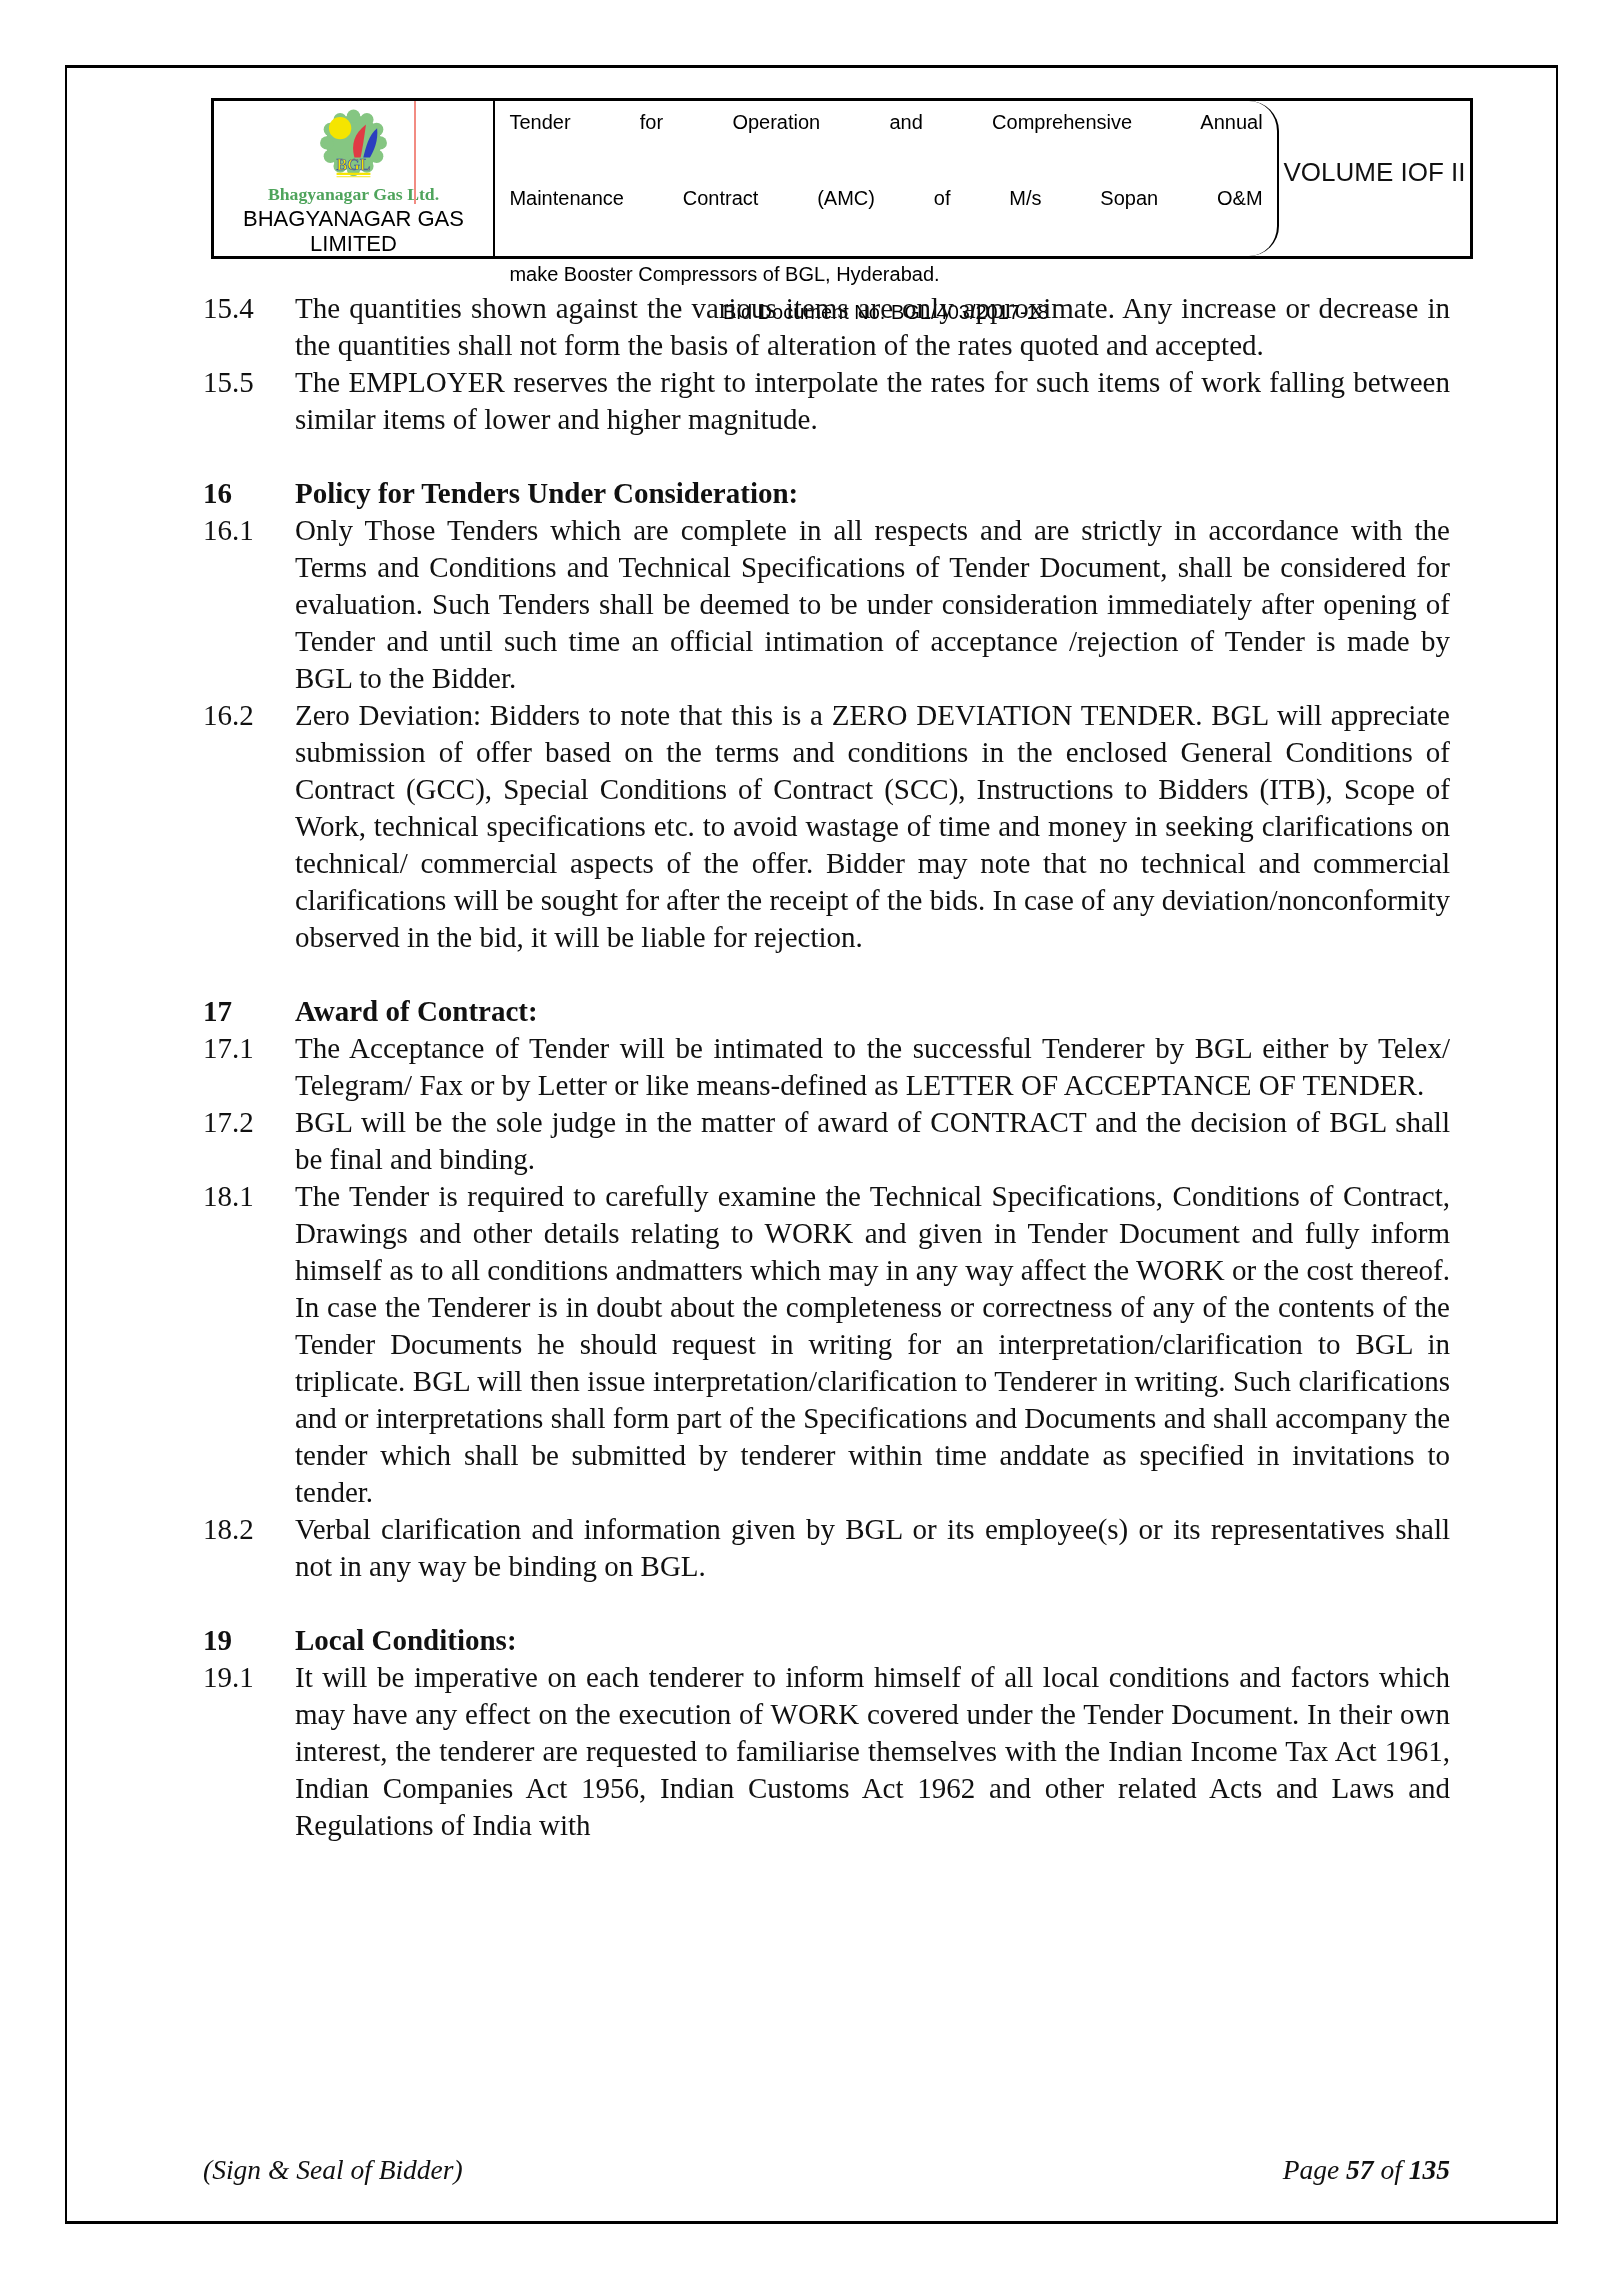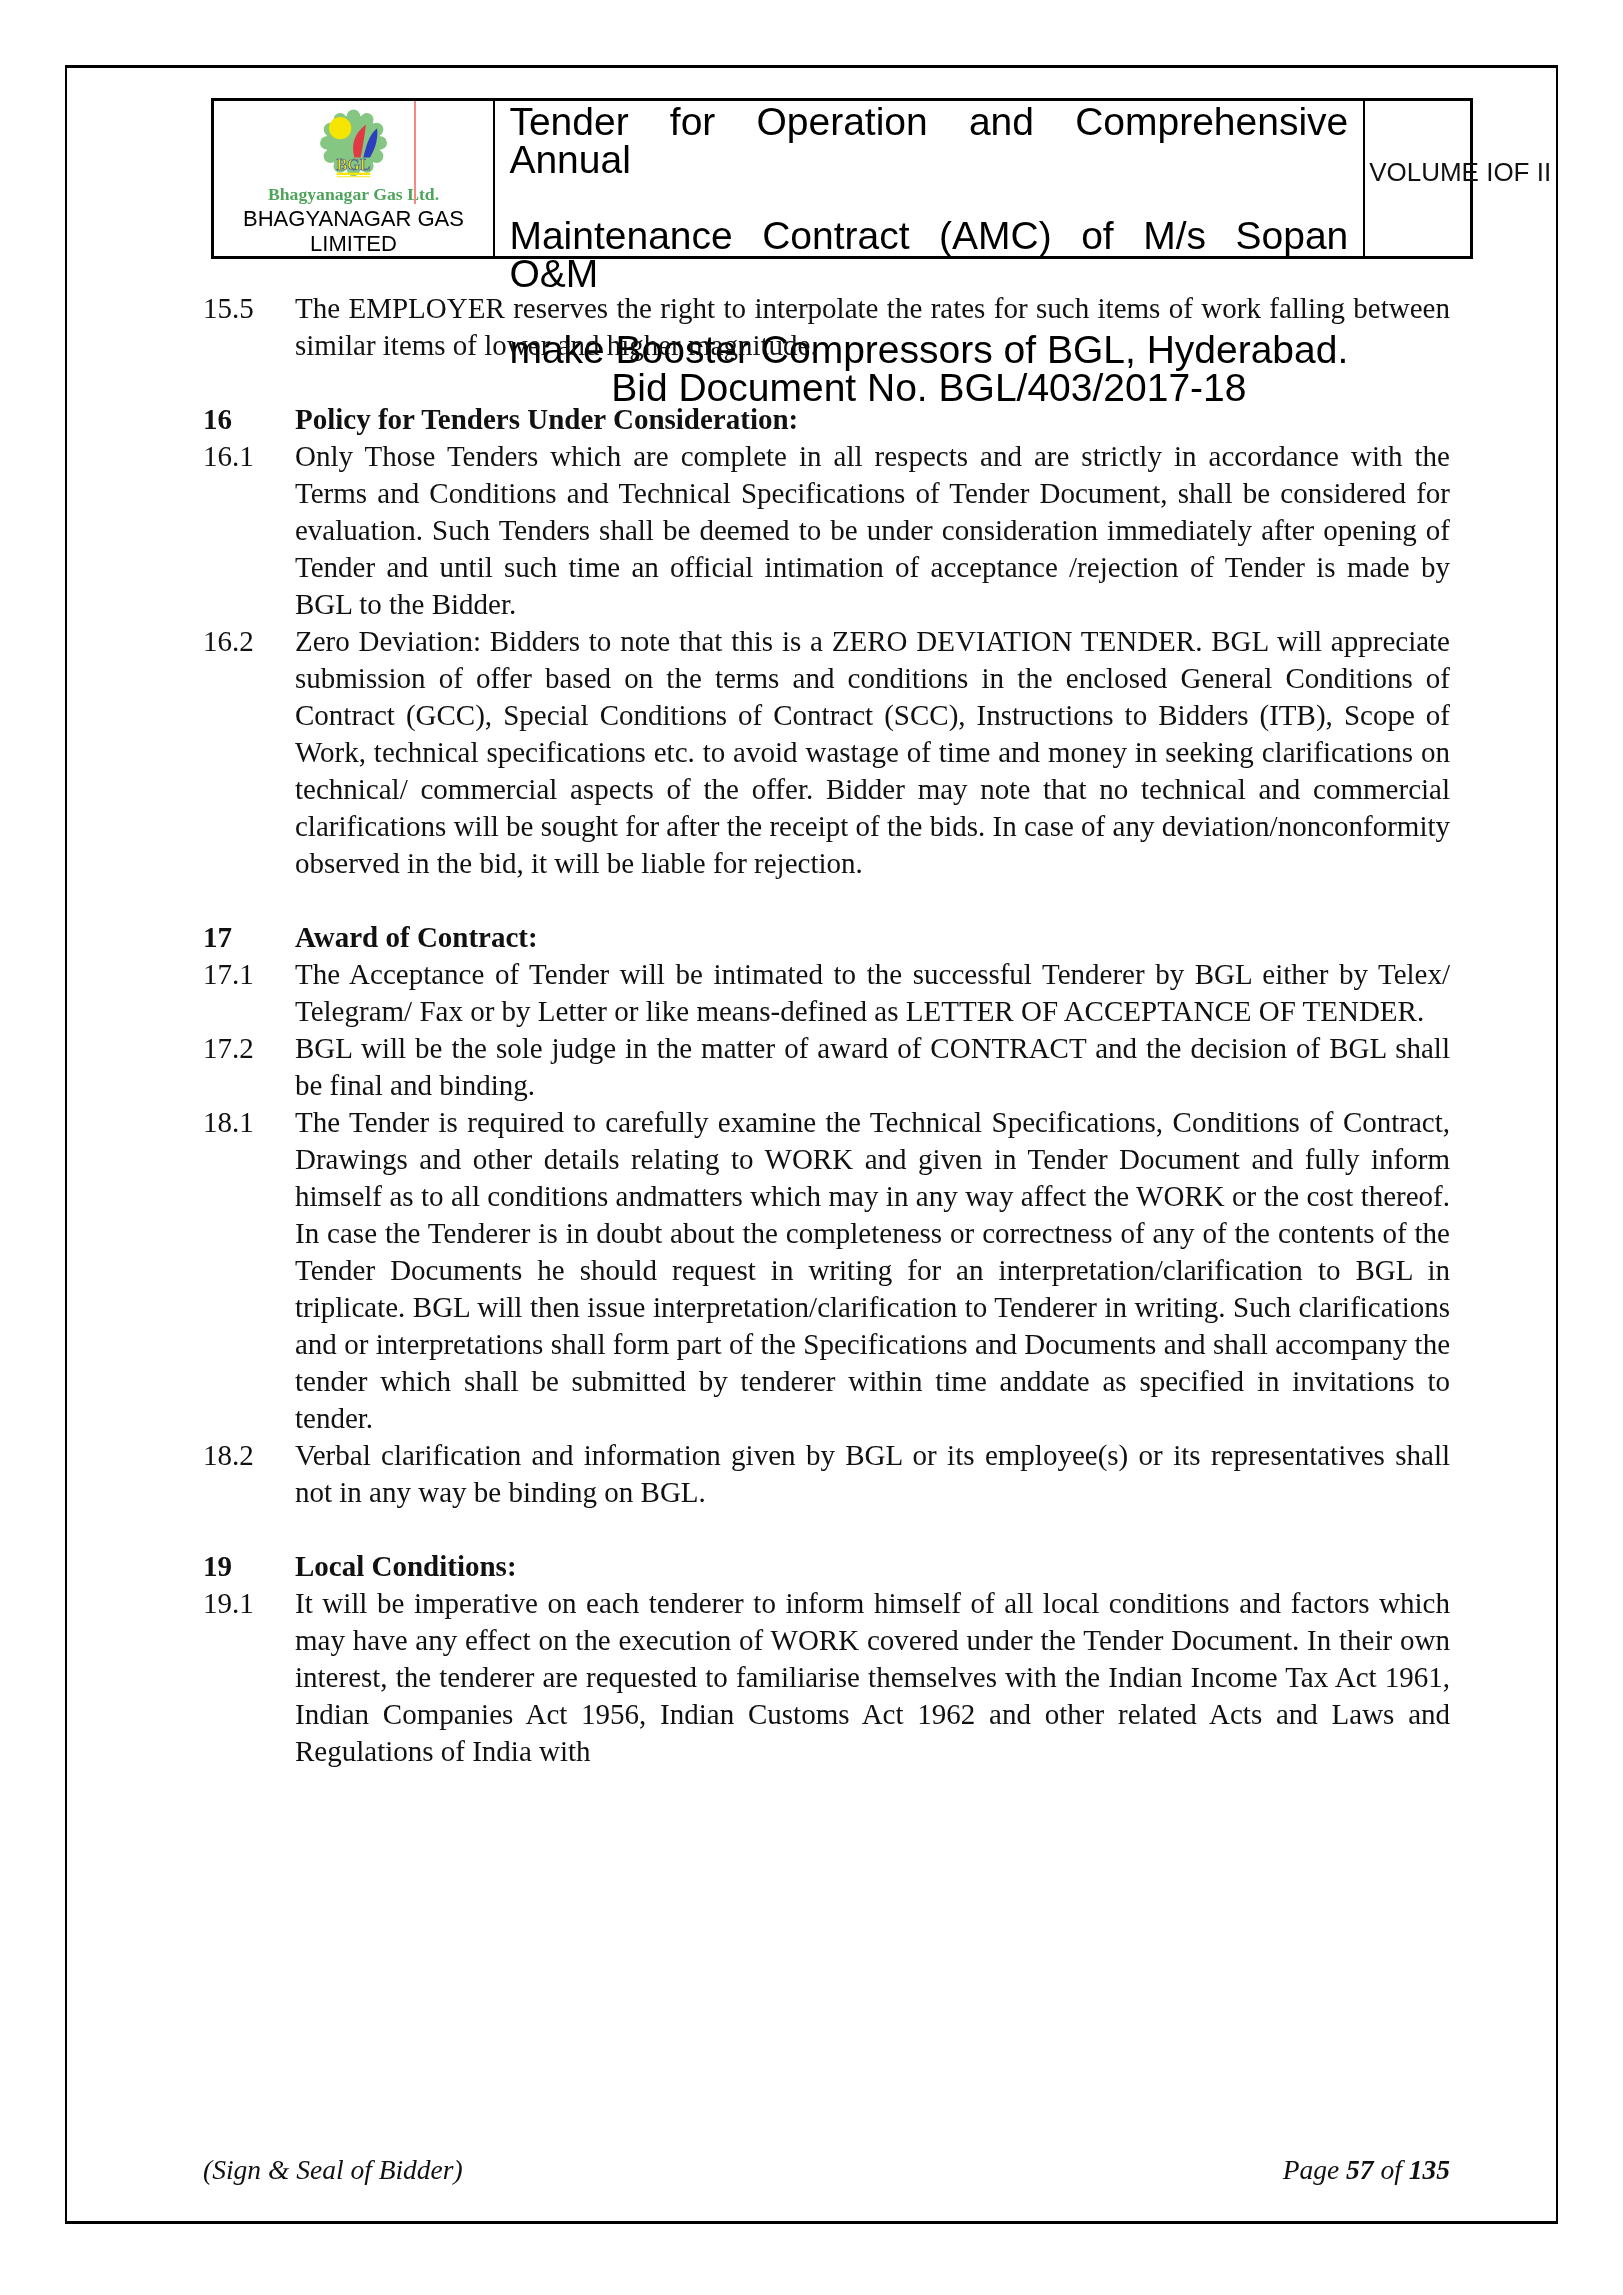--- a/index.html
+++ b/index.html
@@ -8,21 +8,21 @@
     border-top:3.9px solid #000;border-left:2.6px solid #000;border-right:2.6px solid #000;border-bottom:3.3px solid #000;box-sizing:border-box;}
   
   .header-table{position:absolute;left:211px;top:98px;width:1262px;height:161px;border:3.3px solid #000;display:flex;box-sizing:border-box;background:#fff;}
   .logo-cell{width:281px;flex:none;border-right:2.6px solid #000;box-sizing:border-box;position:relative;
     display:flex;flex-direction:column;align-items:center;overflow:hidden;}
   .red-line{position:absolute;left:200px;top:0;width:2px;height:103px;background:#f28b82;}
   .logo-svg{margin-top:3.9px;width:105px;height:85px;display:block;}
   .logo-caption{font-family:"Liberation Serif",serif;font-weight:bold;font-size:17.7px;line-height:19.6px;color:#4fa45c;white-space:nowrap;}
   .company-name{font-family:"Liberation Sans",sans-serif;font-size:22px;line-height:25px;color:#000;text-align:center;margin-top:1.3px;}
   .title-cell{flex:1;border-right:2.6px solid #000;box-sizing:border-box;padding:2px 14.4px 0 14.4px;
-    font-family:"Liberation Sans",sans-serif;font-size:39px;line-height:38px;color:#000;}
+    font-family:"Liberation Sans",sans-serif;font-size:20px;line-height:38px;color:#000;border-radius:30px;}
   .tline{white-space:nowrap;}
   .tline.justify{text-align:justify;white-space:normal;}
   .tline.justify::after{content:"";display:inline-block;width:100%;}
   .tline.center{text-align:center;}
   .volume-cell{width:191px;flex:none;display:flex;justify-content:center;align-items:center;
     font-family:"Liberation Sans",sans-serif;font-size:26px;line-height:37px;box-sizing:border-box;transform:translateY(-6.5px);}
   .volume-cell div{transform:translateY(0);} 
   
   .clauses{position:absolute;left:203px;top:290px;width:1247px;font-size:29px;line-height:37px;}
   .row{display:flex;}
@@ -79,20 +79,24 @@
     <div class="tline center">Bid Document No. BGL/403/2017-18</div>
   </div>
   <div class="volume-cell">
     <div>VOLUME I</div>
     <div>OF II</div>
   </div>
 </div>
 
 <div class="clauses">
   <div class="row">
+    <div class="num">15.4</div>
+    <div class="txt">The quantities shown against the various items are only approximate. Any increase or decrease in the quantities shall not form the basis of alteration of the rates quoted and accepted.</div>
+  </div>
+  <div class="row">
     <div class="num">15.5</div>
     <div class="txt">The EMPLOYER reserves the right to interpolate the rates for such items of work falling between similar items of lower and higher magnitude.</div>
   </div>
 
   <div class="row head gap">
     <div class="num">16</div>
     <div class="txt">Policy for Tenders Under Consideration:</div>
   </div>
   <div class="row">
     <div class="num">16.1</div>

